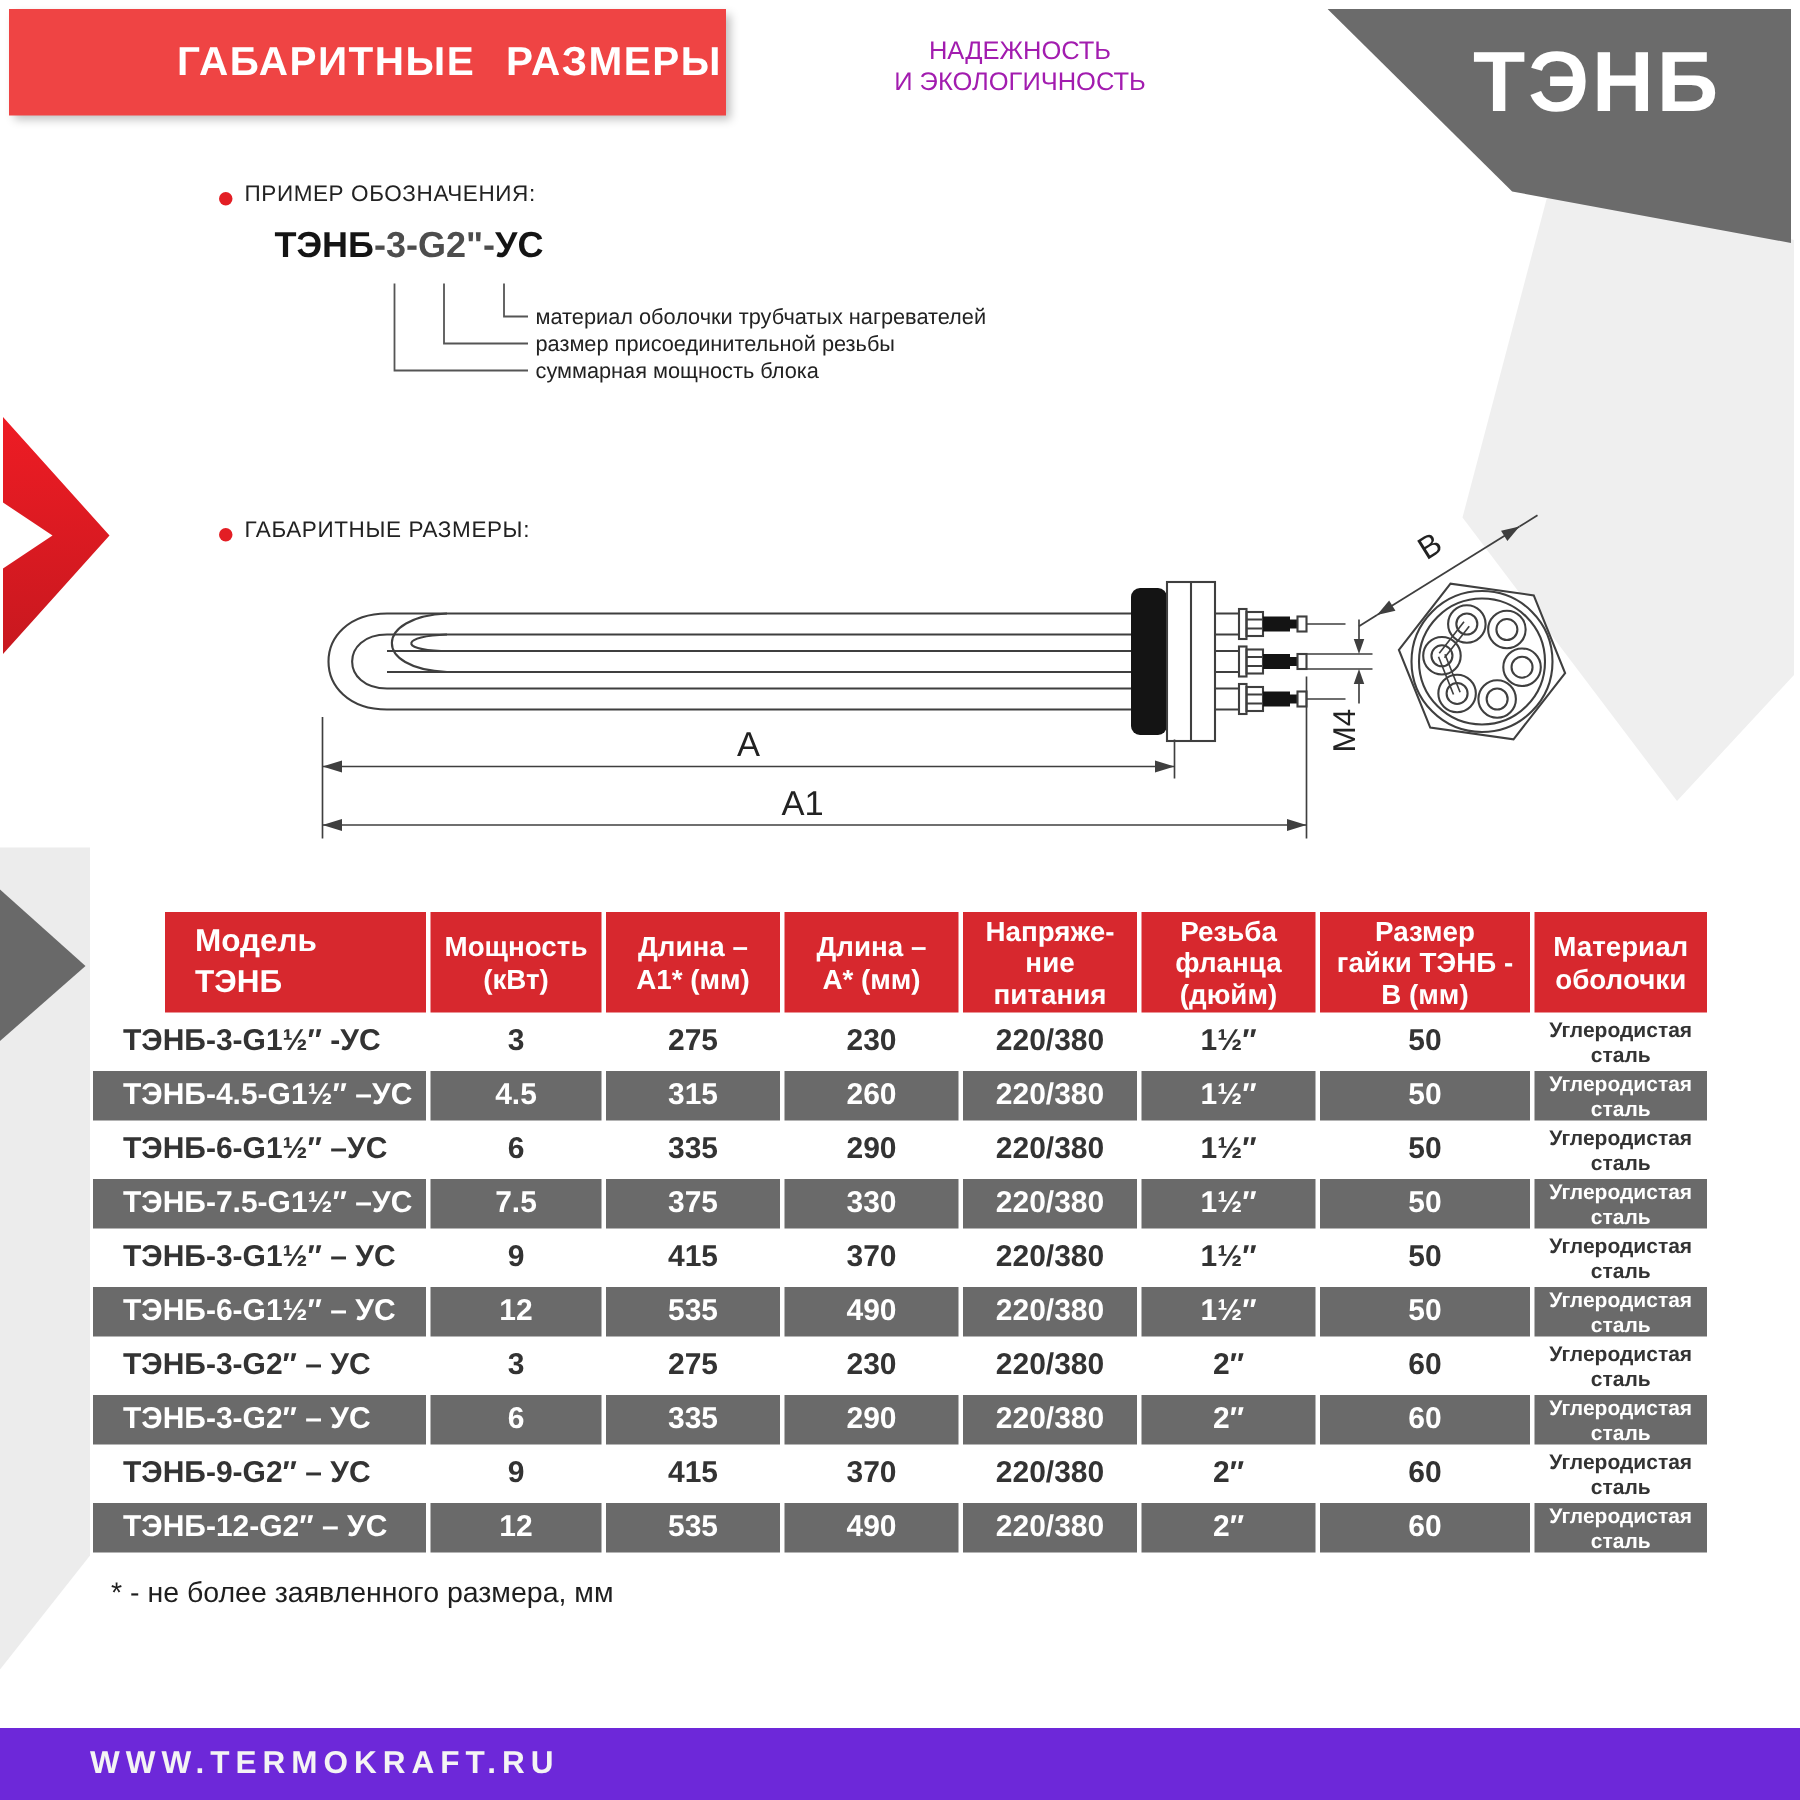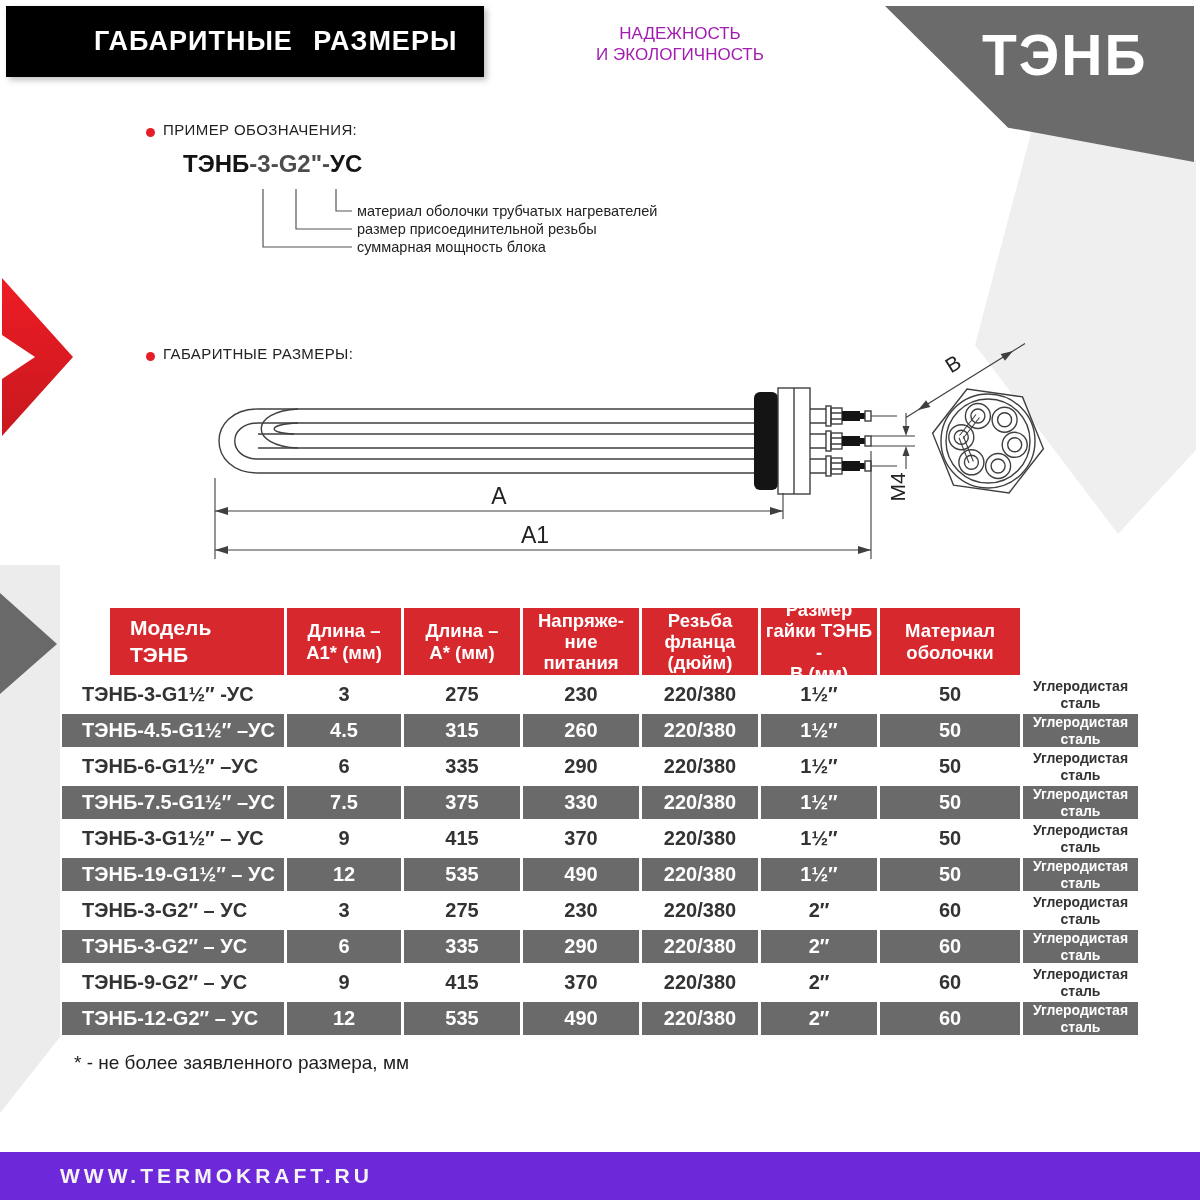--- a/index.html
+++ b/index.html
@@ -4,23 +4,23 @@
 <style>
   html,body{margin:0;padding:0;}
   body{
     width:1200px;height:1200px;position:relative;overflow:hidden;
     background:#ffffff;
     font-family:"Liberation Sans","DejaVu Sans",sans-serif;
   }
   .abs{position:absolute;}
   
   .banner-left{
-    left:6px;top:6px;width:478px;height:71px;background:#000000;
+    left:6px;top:6px;width:478px;height:71px;background:#ef4444;
     color:#fff;font-size:27px;font-weight:bold;letter-spacing:1px;word-spacing:12px;
-    display:flex;align-items:center;padding-left:88px;box-sizing:border-box;
+    display:flex;align-items:center;padding-left:112px;box-sizing:border-box;
     box-shadow:3px 3px 6px rgba(0,0,0,.25);
   }
   .tagline{
     left:545px;top:23px;width:270px;text-align:center;
     font-size:17px;line-height:21px;color:#a21caf;white-space:pre-line;
   }
   .banner-right{
     left:880px;top:6px;width:314px;height:158px;background:#6b6b6b;
     clip-path:polygon(1.6% 0,100% 0,100% 98.7%,40.8% 77%);
   }
@@ -207,20 +207,22 @@
 <div class="abs code" style="z-index:2;">
   <span>ТЭНБ</span><span class="mid">-3-G2"-</span><span>УС</span>
 </div>
 
 <div class="abs bullet" style="left:146px;top:352px;background:#e31e24;z-index:2;"></div>
 <div class="abs sec-title" style="left:163px;top:345px;z-index:2;">ГАБАРИТНЫЕ РАЗМЕРЫ:</div>
 
 <div class="abs tbl-head" style="z-index:2;">
   <div class="th first">Модель
 ТЭНБ</div>
+  <div class="th">Мощность
+(кВт)</div>
   <div class="th">Длина –
 А1* (мм)</div>
   <div class="th">Длина –
 А* (мм)</div>
   <div class="th">Напряже-
 ние
 питания</div>
   <div class="th">Резьба
 фланца
 (дюйм)</div>
@@ -269,21 +271,21 @@
 сталь</div>
     <div class="td c0 light">ТЭНБ-3-G1½″ – УС</div>
     <div class="td c1 light">9</div>
     <div class="td c2 light">415</div>
     <div class="td c3 light">370</div>
     <div class="td c4 light">220/380</div>
     <div class="td c5 light">1½″</div>
     <div class="td c6 light">50</div>
     <div class="td c7 light">Углеродистая
 сталь</div>
-    <div class="td c0 dark">ТЭНБ-19-G1½″ – УС</div>
+    <div class="td c0 dark">ТЭНБ-6-G1½″ – УС</div>
     <div class="td c1 dark">12</div>
     <div class="td c2 dark">535</div>
     <div class="td c3 dark">490</div>
     <div class="td c4 dark">220/380</div>
     <div class="td c5 dark">1½″</div>
     <div class="td c6 dark">50</div>
     <div class="td c7 dark">Углеродистая
 сталь</div>
     <div class="td c0 light">ТЭНБ-3-G2″ – УС</div>
     <div class="td c1 light">3</div>

